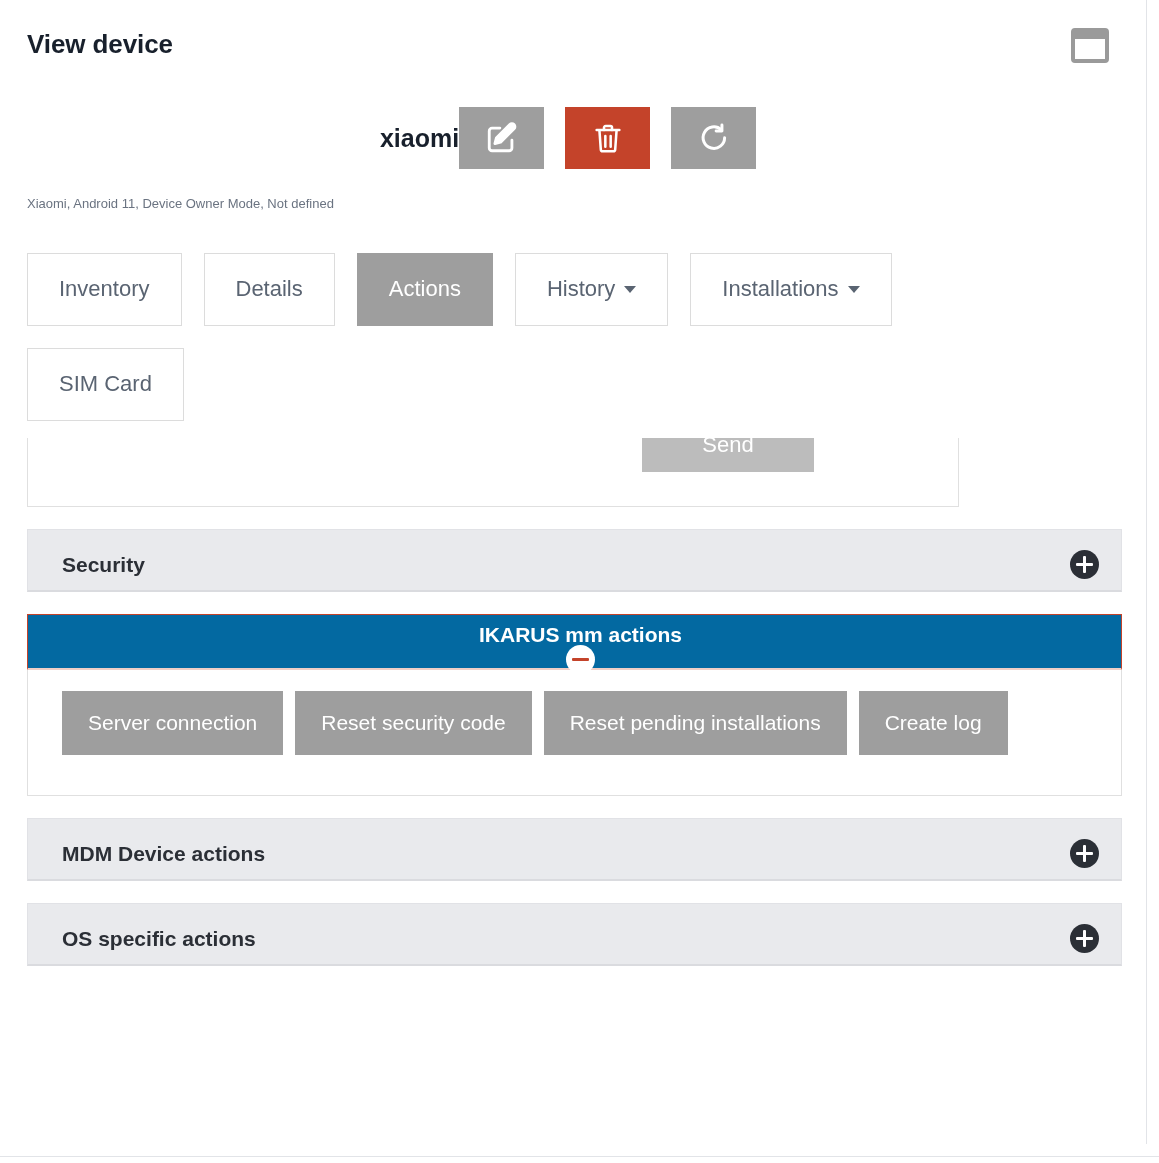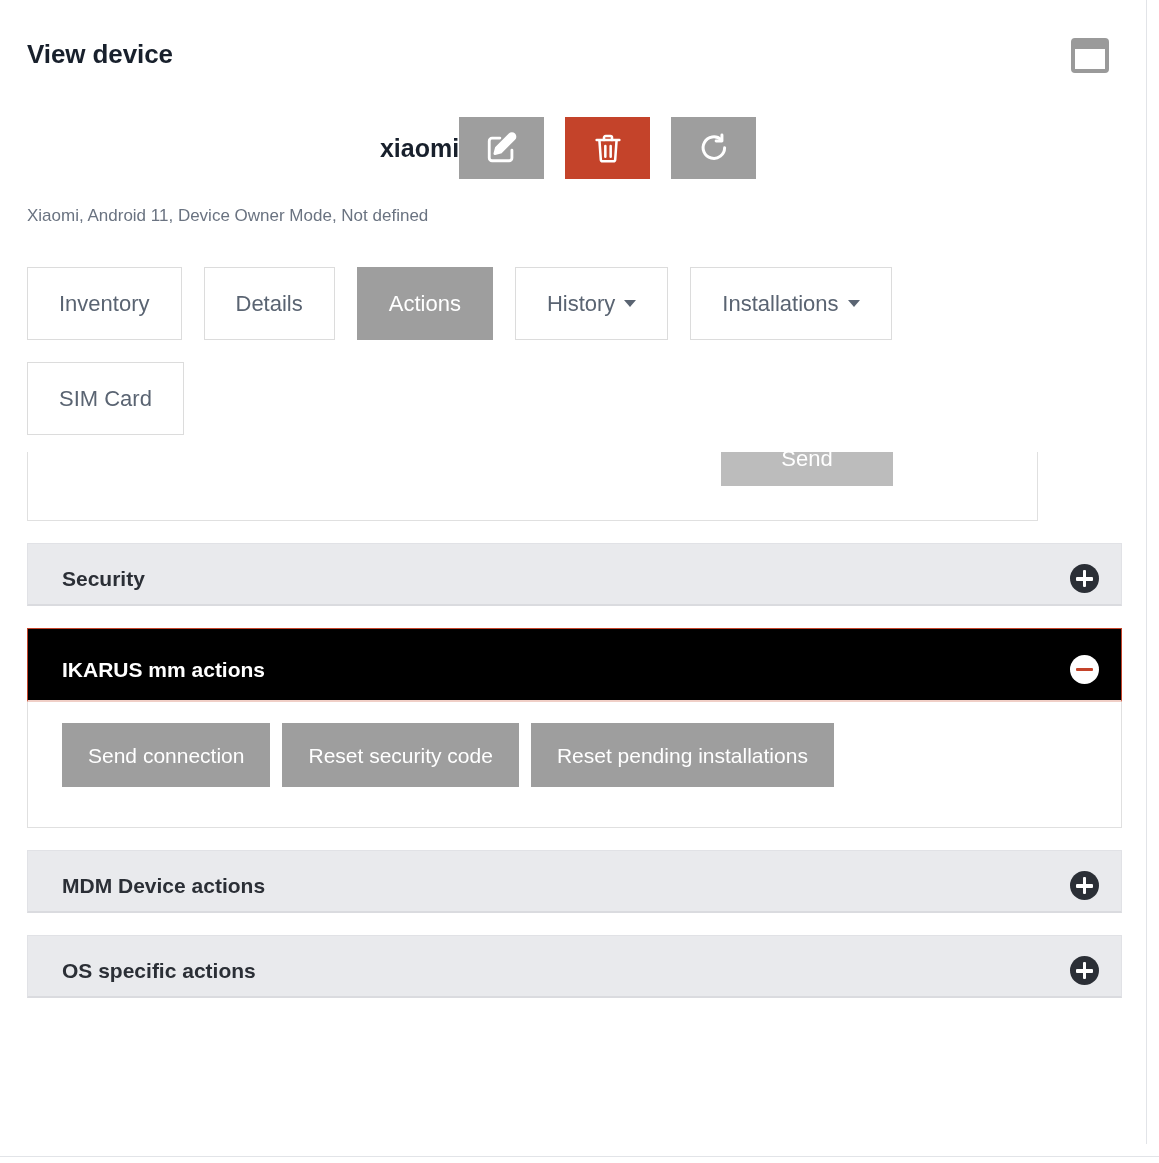--- a/index.html
+++ b/index.html
@@ -42,21 +42,21 @@
     width: 1145px;
     padding: 0 14px 0 27px;
   }
 
   
   .titlebar {
     position: relative;
     display: flex;
     align-items: flex-start;
     justify-content: space-between;
-    padding-top: 41px;
+    padding-top: 31px;
   }
   .page-title {
     font-size: 26px;
     font-weight: bold;
     color: #18202c;
     letter-spacing: -0.1px;
     line-height: 1;
     margin: 0;
   }
   .window-icon-btn {
@@ -109,21 +109,21 @@
     justify-content: center;
     cursor: pointer;
     padding: 0;
   }
   .icon-btn.gray { background: #9e9e9e; }
   .icon-btn.red  { background: #c4432a; }
   .icon-btn svg { display: block; }
 
   .device-meta {
     margin-top: 27px;
-    font-size: 17px;
+    font-size: 13px;
     color: #6a7381;
     line-height: 1.2;
   }
 
   
   .tabs {
     display: flex;
     flex-wrap: wrap;
     gap: 22px 22px;
     margin-top: 41px;
@@ -159,21 +159,21 @@
 
   
   .clipped-panel {
     position: relative;
     margin-top: 17px;
     height: 69px;
     border: 1px solid #e0e0e0;
     border-top: none;
     background: #ffffff;
     overflow: hidden;
-    width: 1011px;
+    width: 932px;
   }
   .send-btn {
     position: absolute;
     top: -20px;
     right: 144px;
     width: 172px;
     height: 54px;
     background: #bcbcbc;
     border: none;
     color: #ffffff;
@@ -192,24 +192,25 @@
     align-items: center;
     justify-content: space-between;
     height: 63px;
     padding: 9px 22px 0 34px;
     background: #e9eaed;
     border: 1px solid #e1e2e6;
     border-bottom: 2px solid #dadbdf;
     cursor: pointer;
   }
   .panel-header.danger {
-    background: #000000;
+    background: #0369a1;
     border-color: #c4432a;
     border-bottom: 2px solid #f0cfc7;
-    height: 74px;
+    height: 56px;
+    flex-direction: column;
   }
   .panel-title {
     font-size: 21px;
     font-weight: bold;
     color: #2b2f36;
     line-height: 1;
   }
   .panel-header.danger .panel-title { color: #ffffff; }
 
   .toggle-circle {
@@ -354,23 +355,24 @@
 
     <div class="panel">
       <div class="panel-header danger">
         <span class="panel-title">IKARUS mm actions</span>
         <span class="toggle-circle white">
           <span class="bar h"></span>
         </span>
       </div>
       <div class="panel-body">
         <div class="action-grid">
-          <button class="action-btn">Send connection</button>
+          <button class="action-btn">Server connection</button>
           <button class="action-btn">Reset security code</button>
           <button class="action-btn">Reset pending installations</button>
+          <button class="action-btn">Create log</button>
         </div>
       </div>
     </div>
 
     <div class="panel">
       <div class="panel-header">
         <span class="panel-title">MDM Device actions</span>
         <span class="toggle-circle">
           <span class="bar h"></span>
           <span class="bar v"></span>

